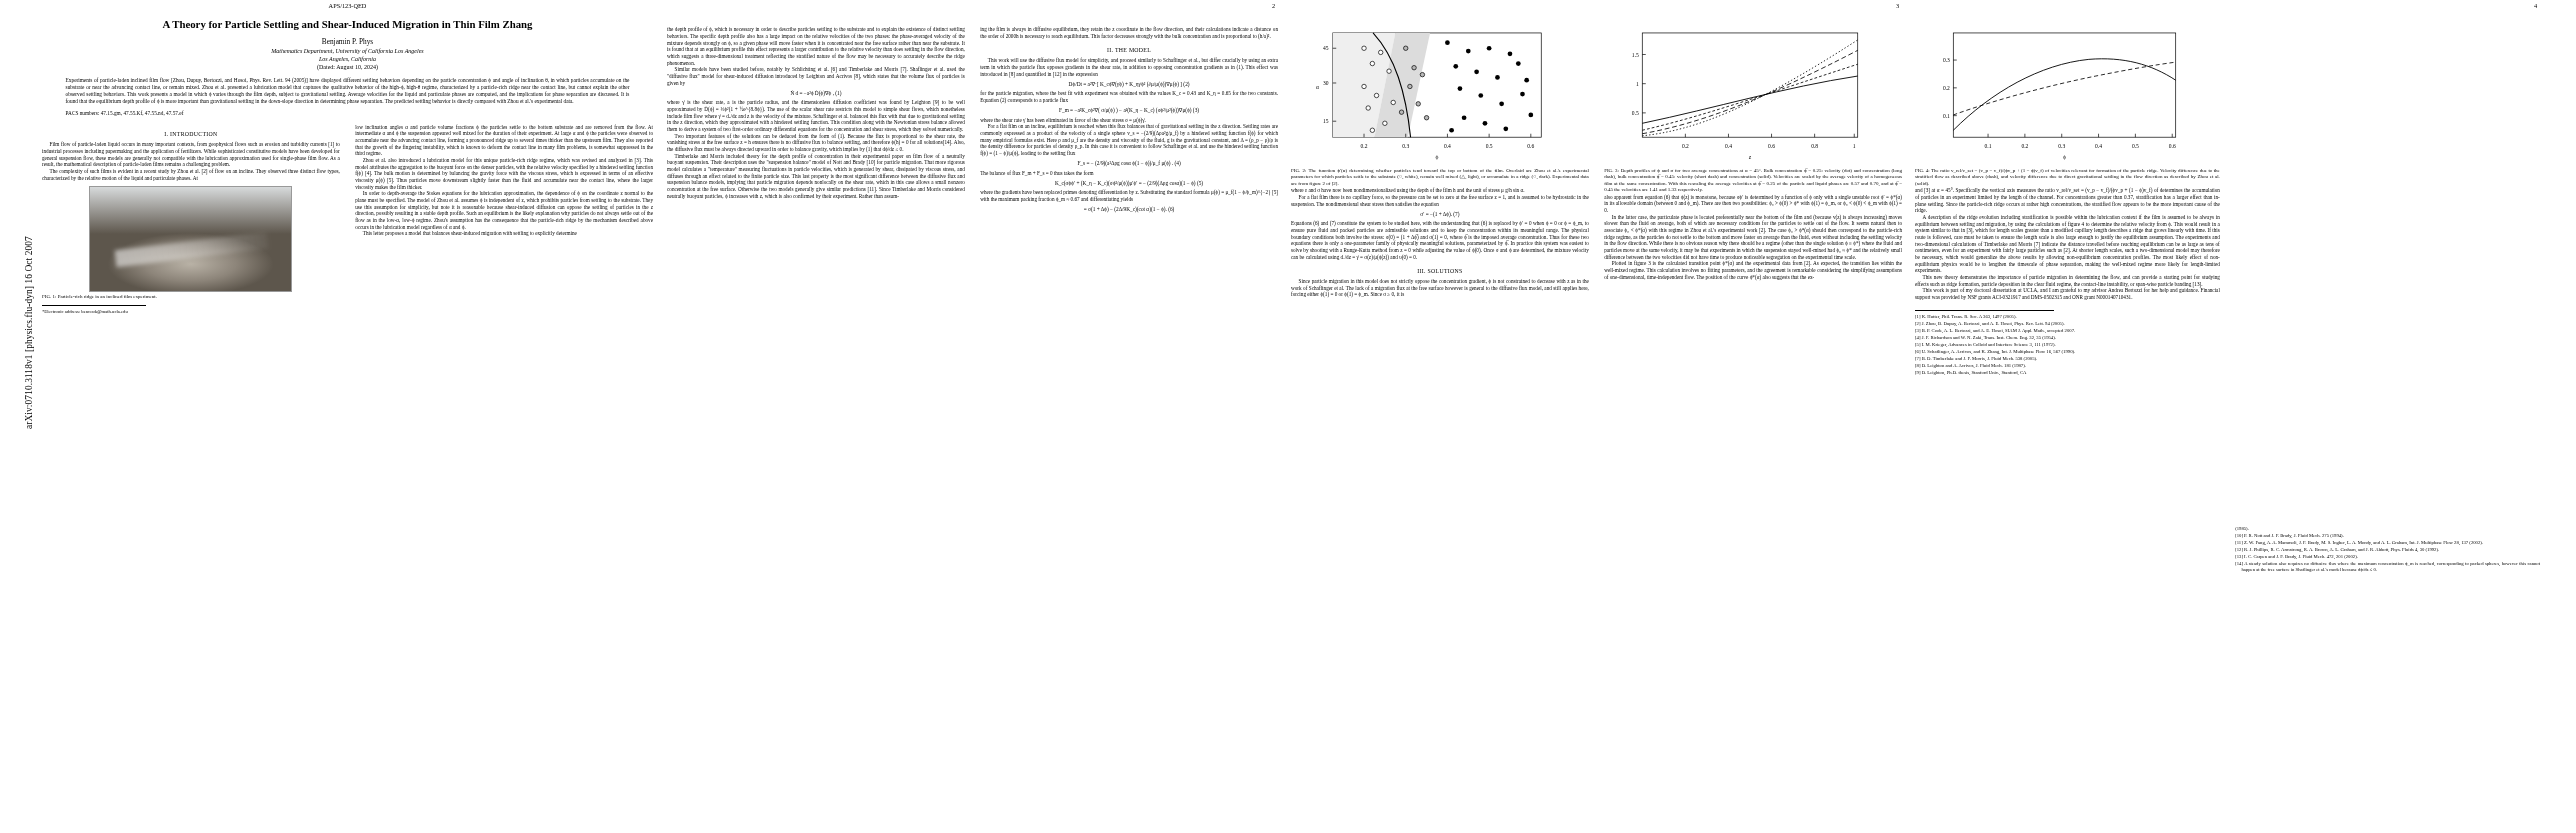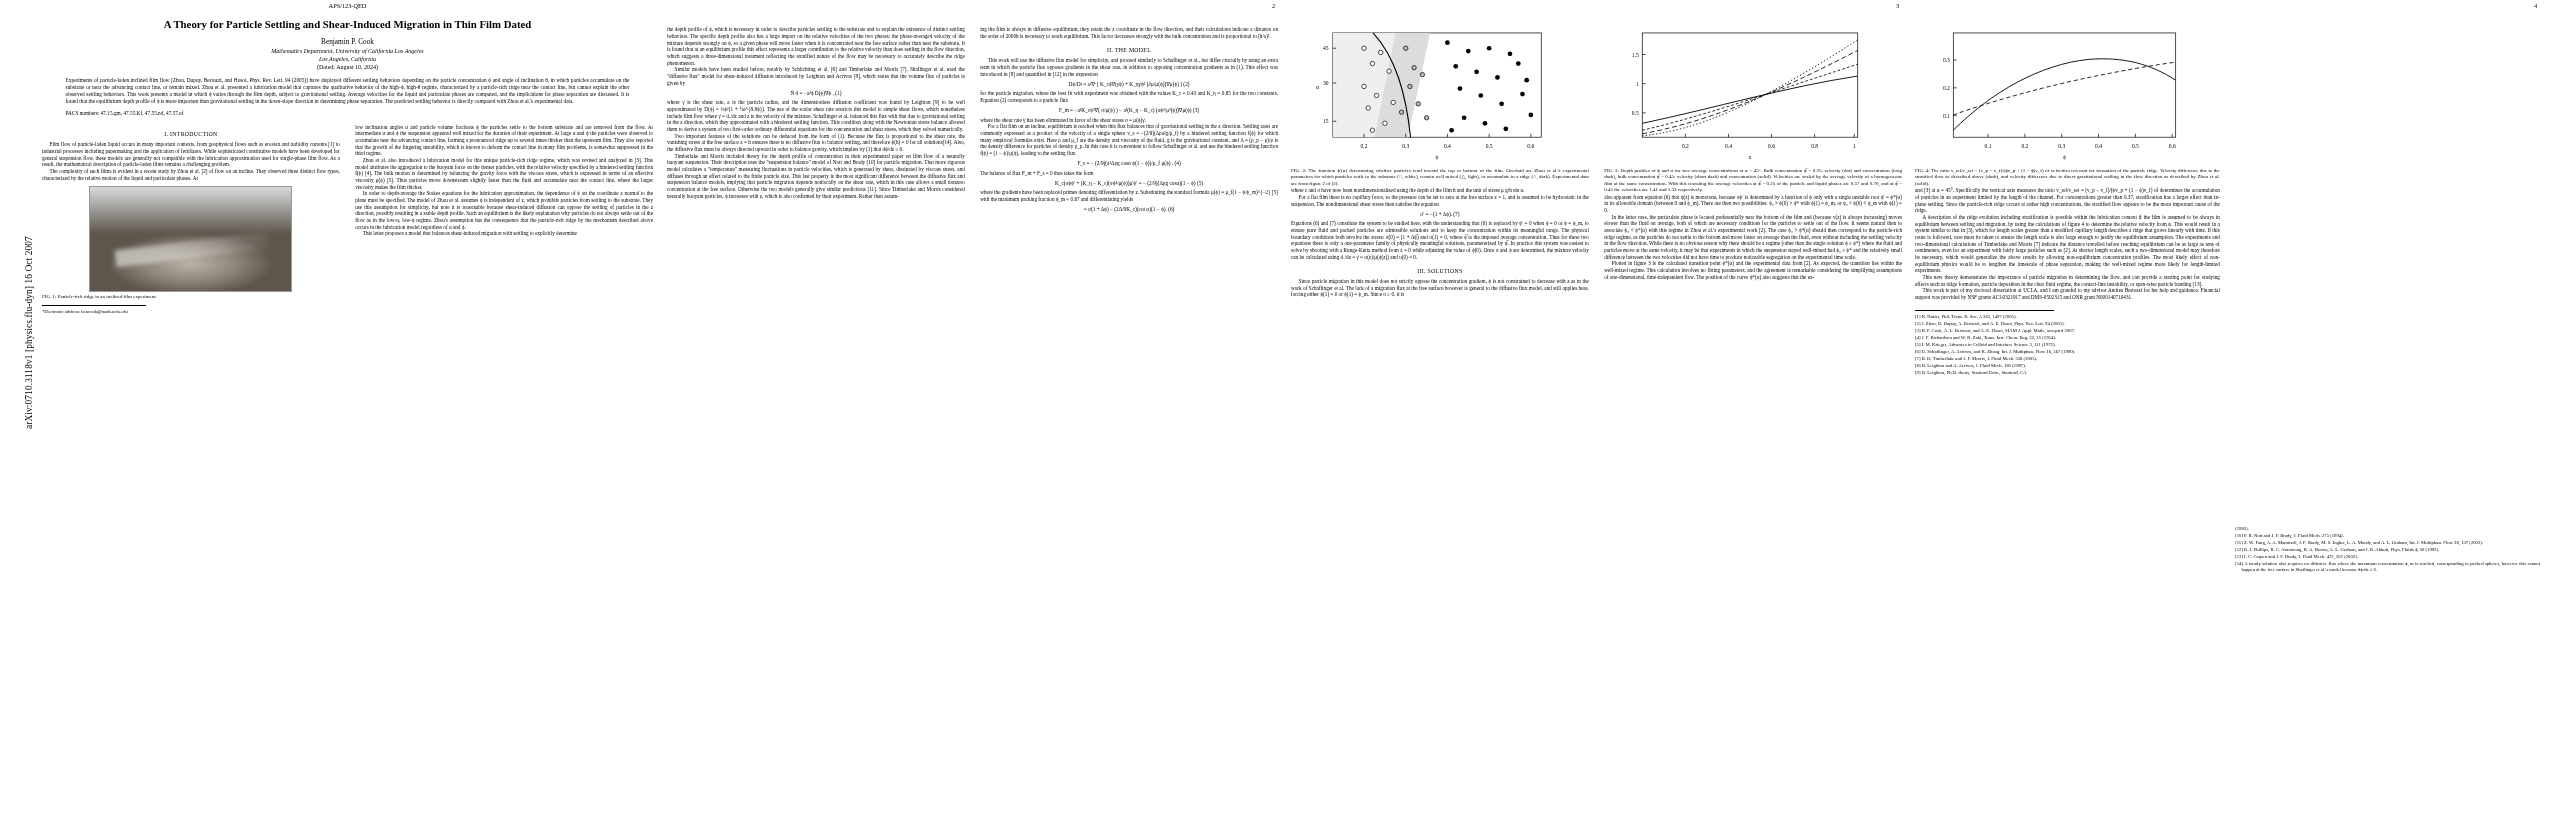--- a/index.html
+++ b/index.html
@@ -67,22 +67,22 @@
 </head>
 <body>
 
 <div class="page">
 
   <div class="arxiv-stamp">arXiv:0710.3118v1  [physics.flu-dyn]  16 Oct 2007</div>
 
   <div class="sheet sheet-1">
     <div class="runhead">APS/123-QED</div>
 
-    <div class="title">A Theory for Particle Settling and Shear-Induced Migration in Thin Film Dated</div>
-    <div class="author">Benjamin P. Cook</div>
+    <div class="title">A Theory for Particle Settling and Shear-Induced Migration in Thin Film Zhang</div>
+    <div class="author">Benjamin P. Phys</div>
     <div class="affil">Mathematics Department, University of California Los Angeles</div>
     <div class="affil">Los Angeles, California</div>
     <div class="date">(Dated: August 10, 2024)</div>
 
     <div class="abstract">Experiments of particle-laden inclined film flow [Zhou, Dupuy, Bertozzi, and Hosoi, Phys. Rev. Lett. 94 (2005)] have displayed different settling behaviors depending on the particle concentration ϕ and angle of inclination θ, in which particles accumulate on the substrate or near the advancing contact line, or remain mixed. Zhou et al. presented a lubrication model that captures the qualitative behavior of the high-ϕ, high-θ regime, characterized by a particle-rich ridge near the contact line, but cannot explain the other observed settling behaviors. This work presents a model in which ϕ varies through the film depth, subject to gravitational settling. Average velocities for the liquid and particulate phases are computed, and the implications for phase separation are discussed. It is found that the equilibrium depth profile of ϕ is more important than gravitational settling in the down-slope direction in determining phase separation. The predicted settling behavior is directly compared with Zhou et al.'s experimental data.</div>
     <div class="pacs">PACS numbers: 47.15.gm, 47.55.Kf, 47.55.nd, 47.57.ef</div>
 
     <div class="twocol">
       <div class="col">
         <div class="sechead">I.   INTRODUCTION</div>

